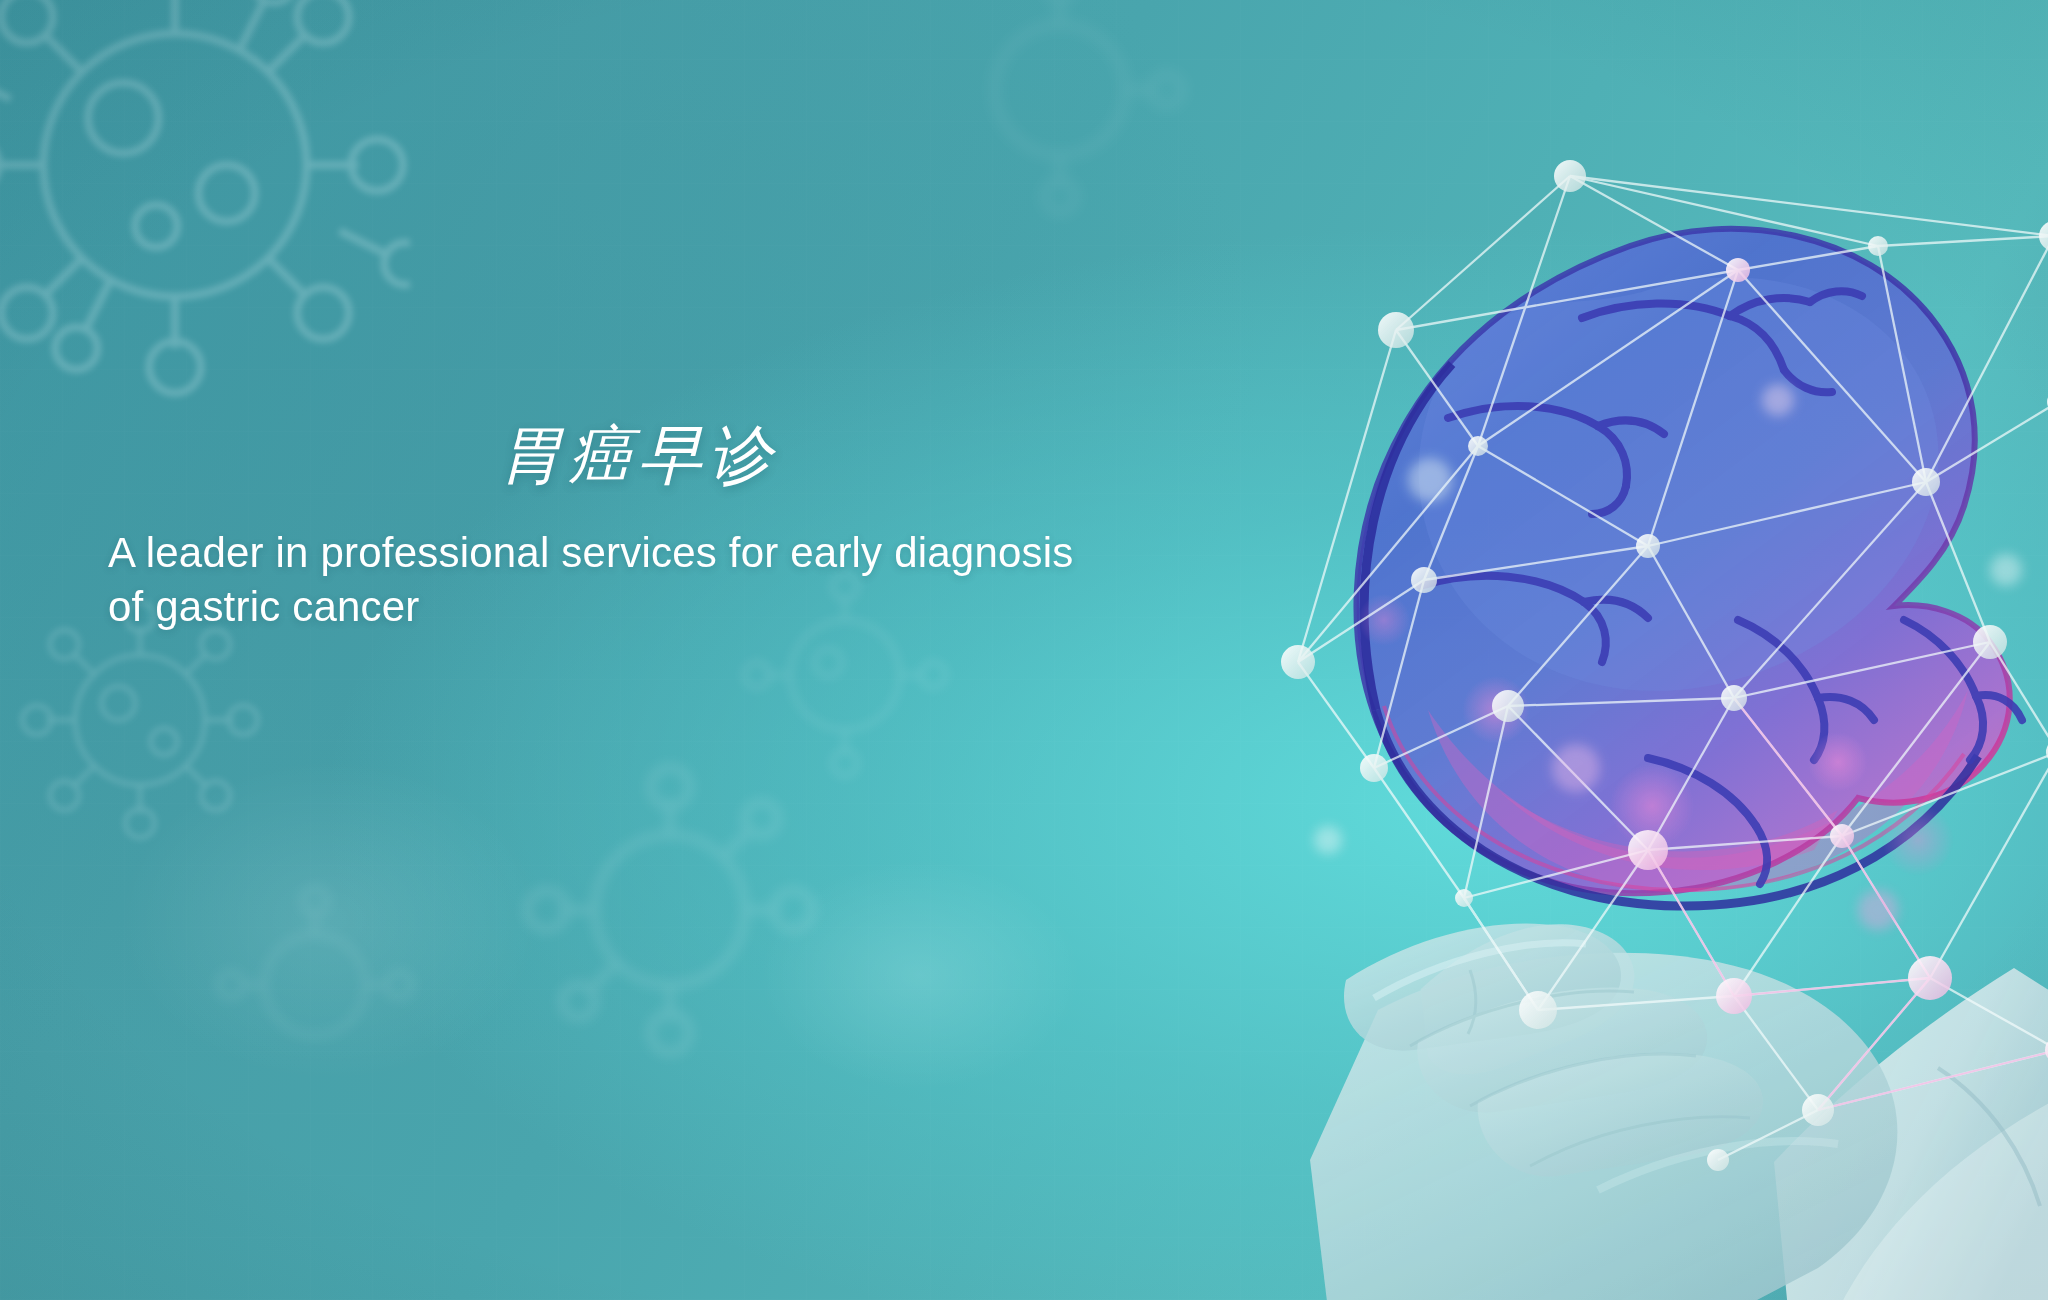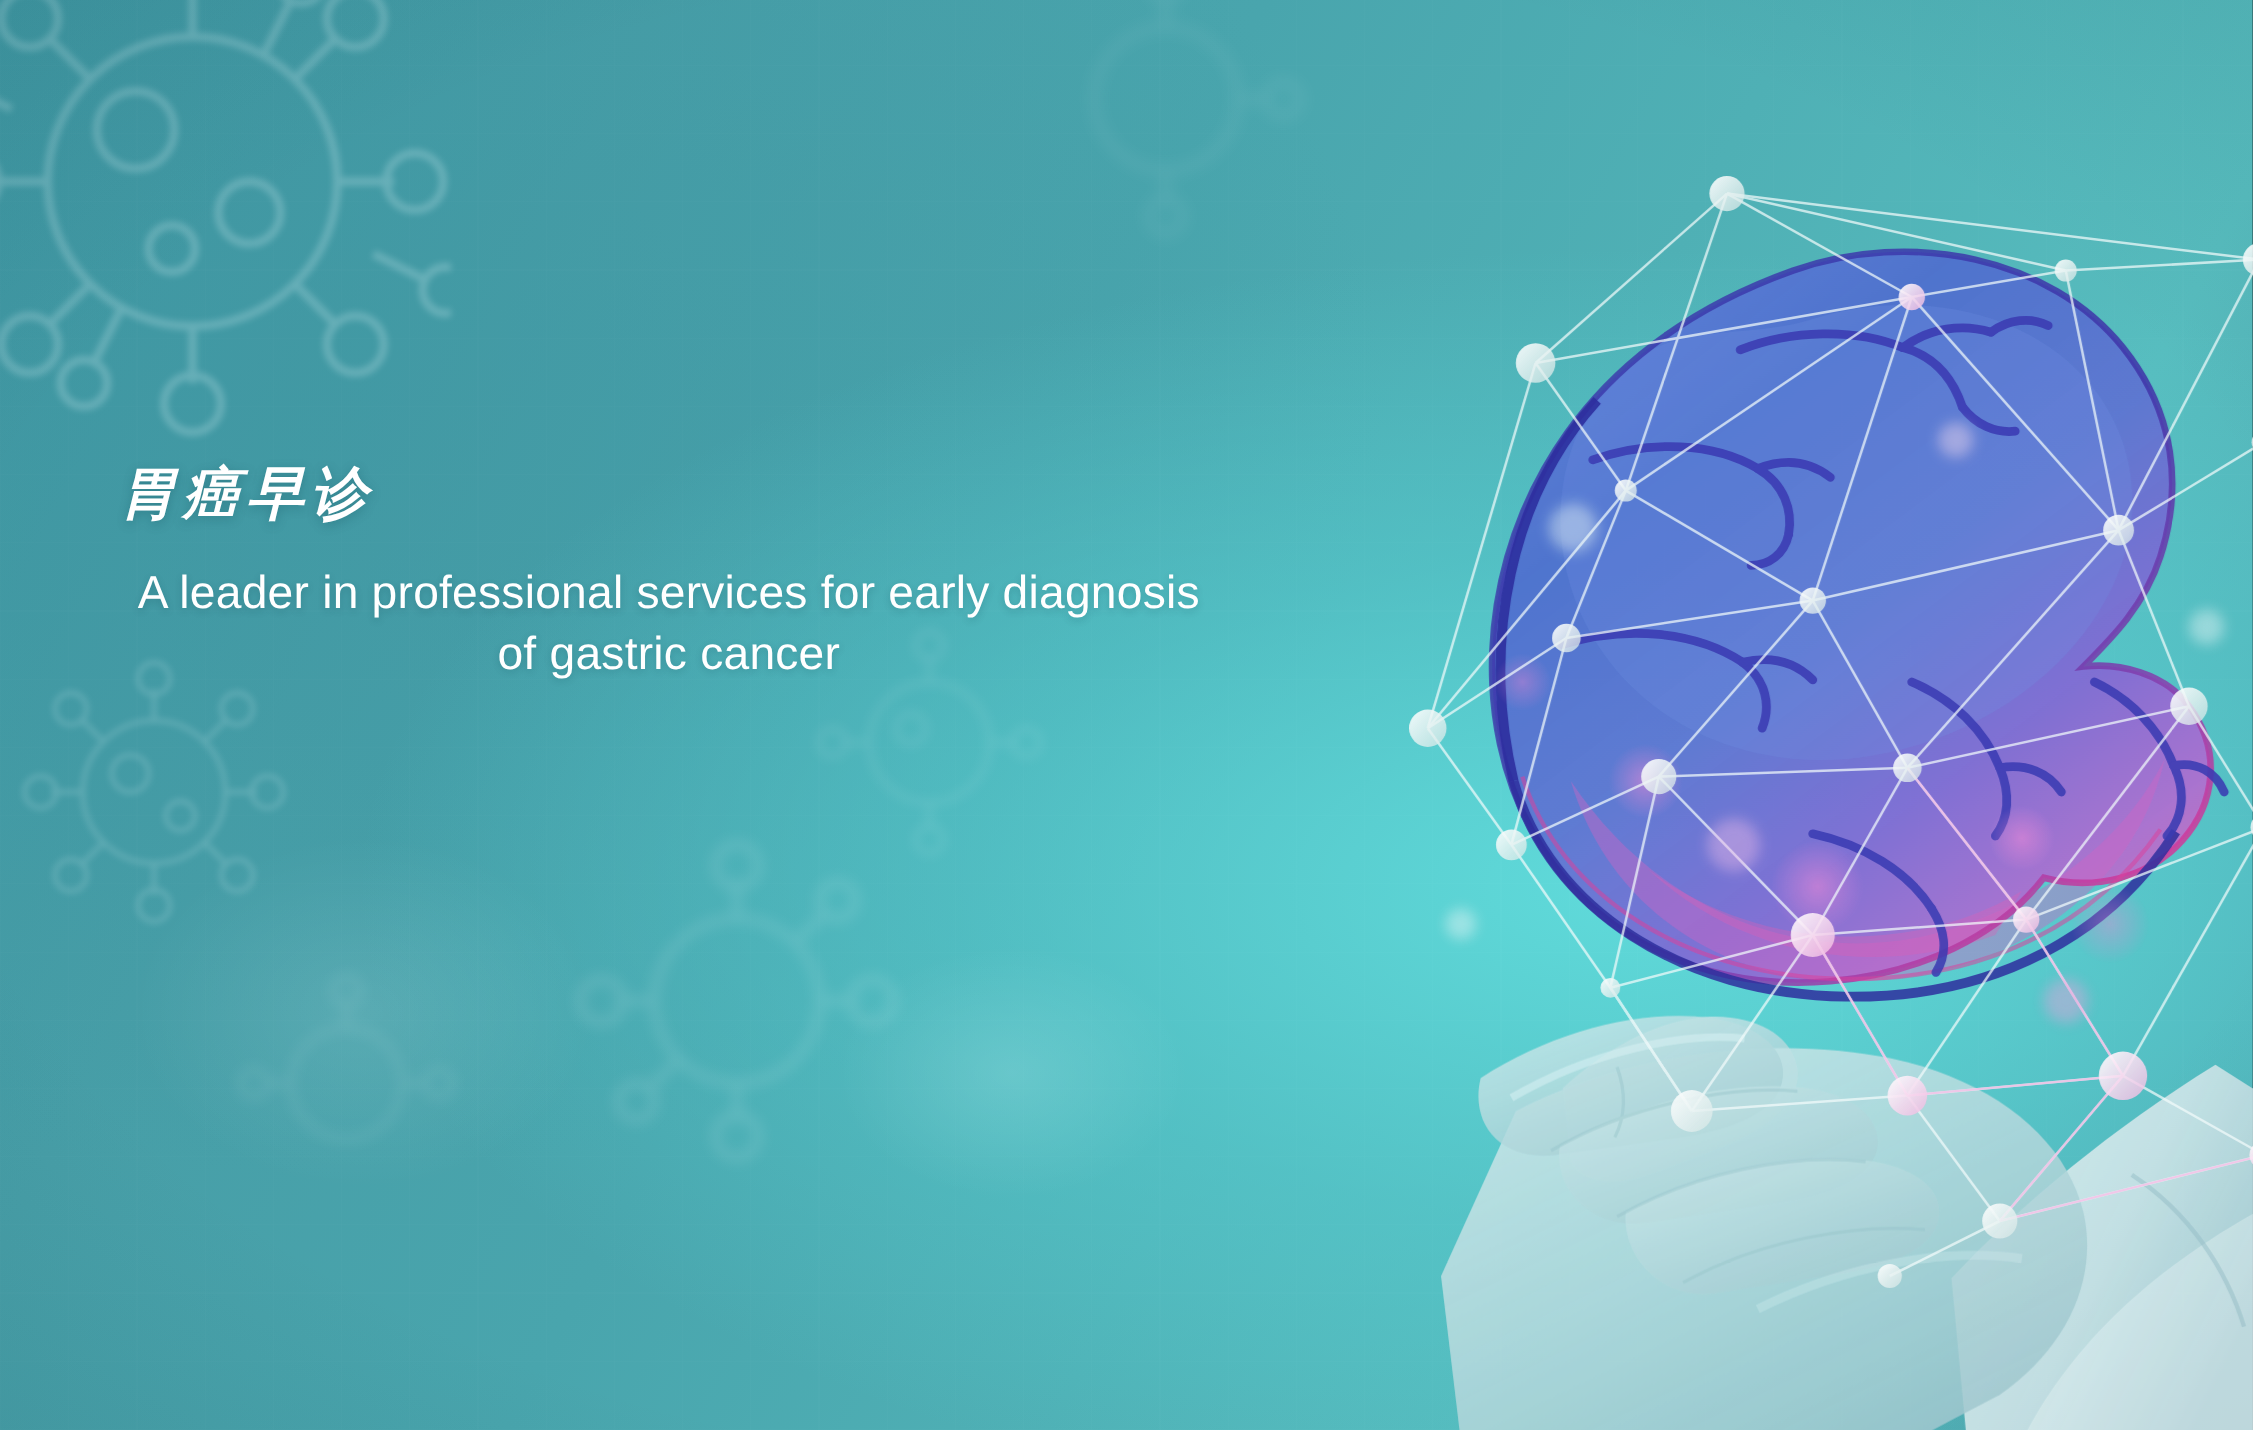--- a/index.html
+++ b/index.html
@@ -45,41 +45,41 @@
 
   
   .copy{
     position:absolute;
     left:108px;
     top:420px;
     width:1060px;
     z-index:40;
   }
   .headline{
-    font-size:52px;
+    font-size:64px;
     line-height:1.12;
-    font-weight:700;
+    font-weight:400;
     font-style:italic;
     color:#ffffff;
     letter-spacing:6px;
     margin:0;
     text-shadow:0 3px 10px rgba(12,70,84,0.30);
     white-space:nowrap;
+    text-align:center;
   }
   .headline .ln{display:block;}
   .subline{
     margin:34px 0 0 0;
     font-size:42px;
     line-height:1.30;
     font-weight:400;
     color:#ffffff;
     letter-spacing:0.2px;
     max-width:1000px;
     text-shadow:0 2px 7px rgba(12,70,84,0.22);
-    text-align:center;
   }
 
   
   .art{
     position:absolute;
     right:-10px;
     top:150px;
     width:880px;
     height:1160px;
     z-index:30;

